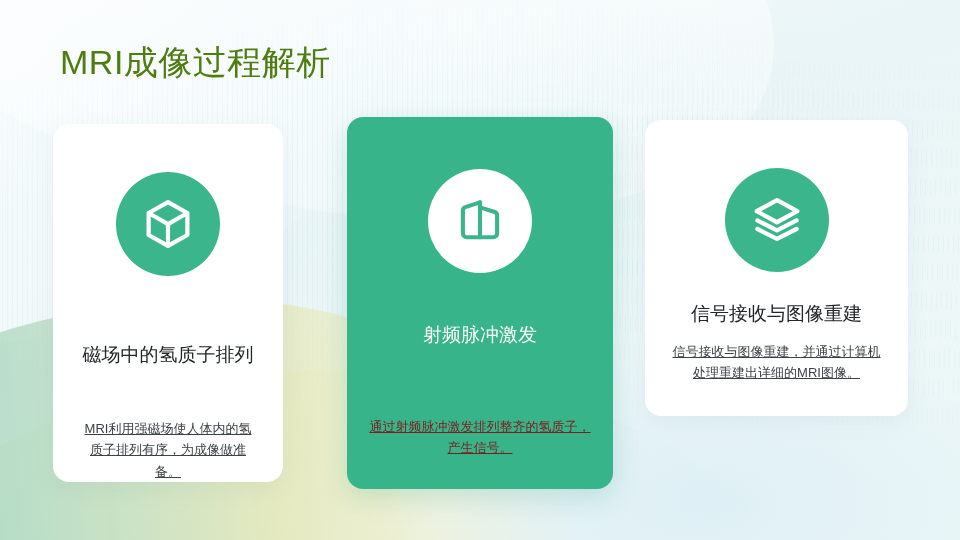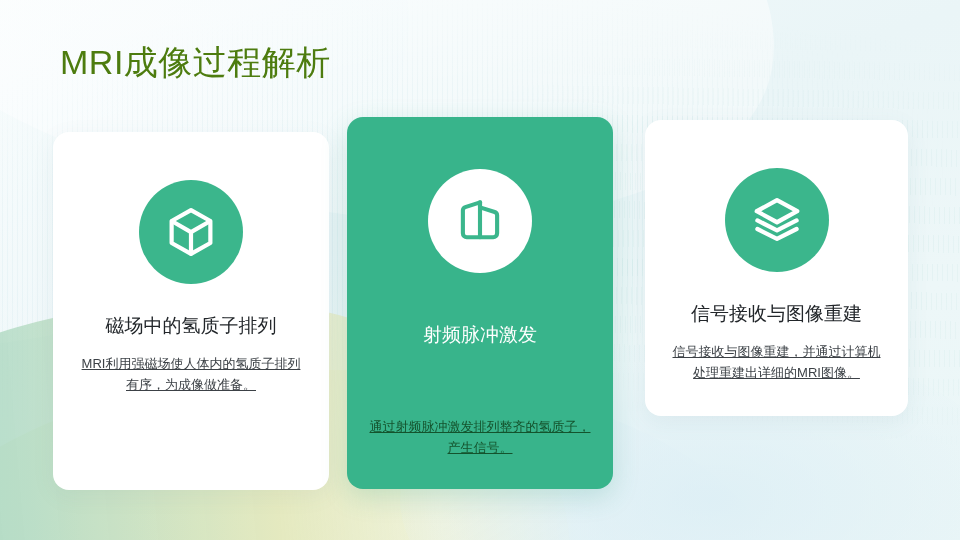--- a/index.html
+++ b/index.html
@@ -144,21 +144,21 @@
   .card {
     position: absolute;
     box-sizing: border-box;
     border-radius: 16px;
     display: flex;
     flex-direction: column;
     align-items: center;
     background: #ffffff;
     box-shadow: 0 6px 22px rgba(90,130,140,0.08);
   }
-  .card.card-1 { left: 53px;  top: 132px; width: 276px; height: 358px; }
+  .card.card-1 { left: 53px;  top: 124px; width: 230px; height: 358px; justify-content: space-between; }
   .card.card-2 { left: 347px; top: 117px; width: 266px; height: 372px; background: #38b48b; box-shadow: 0 8px 26px rgba(56,160,130,0.22); gap: 20px; }
   .card.card-3 { left: 645px; top: 120px; width: 263px; height: 296px; }
 
   .icon-circle {
     margin-top: 48px;
     width: 104px;
     height: 104px;
     border-radius: 50%;
     background: #3bb68c;
     display: flex;
@@ -182,21 +182,21 @@
 
   .card-desc {
     margin-top: 14px;
     padding: 0 26px;
     font-size: 13px;
     line-height: 1.65;
     color: #3c4146;
     text-align: center;
     text-decoration: underline;
   }
-  .card-2 .card-desc { color: #14532d; padding: 0 22px; margin-top: 48px; }
+  .card-2 .card-desc { color: #7f1d1d; padding: 0 22px; margin-top: 48px; }
 </style>
 </head>
 <body>
 
 <div id="slide">
 
   <div class="bg-base"></div>
   <div class="bg-swoosh-white"></div>
   <div class="bg-swoosh-left"></div>
   <div class="bg-wave-lines-top"></div>

